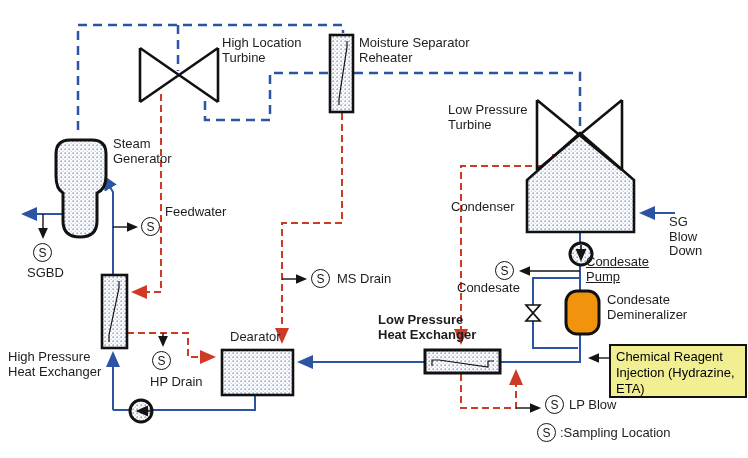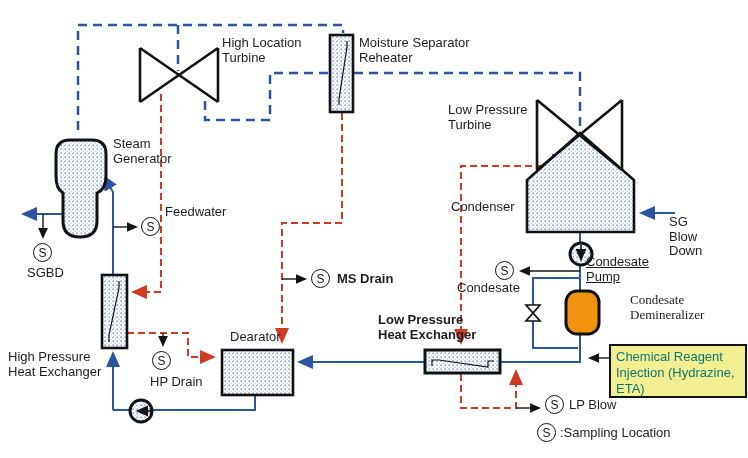--- a/index.html
+++ b/index.html
@@ -4,21 +4,21 @@
 <style>
   html,body{margin:0;padding:0;background:#fff;}
   .stage{position:relative;width:748px;height:458px;background:#fff;overflow:hidden;
          font-family:"Liberation Sans",sans-serif;}
   .stage svg{position:absolute;left:0;top:0;}
   .lbl{position:absolute;font-size:13px;line-height:1.12;color:#1d1d1d;white-space:normal;}
   .nowrap{white-space:nowrap;}
   .s-circle{position:absolute;width:19px;height:19px;border:1.7px solid #141414;border-radius:50%;
             background:#fff;display:flex;align-items:center;justify-content:center;
             font-size:12px;color:#141414;box-sizing:border-box;}
-  .chem-text{position:absolute;font-size:13px;line-height:1.22;color:#0f766e;}
+  .chem-text{position:absolute;font-size:13px;line-height:1.22;color:#000000;}
 </style>
 </head>
 <body>
 
 <div class="stage">
 
 <svg width="748" height="458" viewBox="0 0 748 458">
   <defs>
     <pattern id="dots" width="4" height="4" patternUnits="userSpaceOnUse">
       <rect width="4" height="4" fill="#ffffff"></rect>
@@ -107,40 +107,40 @@
   <rect x="610" y="345" width="136" height="52" fill="#F2EF93" stroke="#111" stroke-width="2"></rect>
 </svg>
 
   <div class="lbl" style="left:113px;top:137px;width:72px;">Steam Generator</div>
   <div class="lbl" style="left:222px;top:36px;width:98px;">High Location Turbine</div>
   <div class="lbl" style="left:359px;top:36px;width:135px;">Moisture Separator Reheater</div>
   <div class="lbl" style="left:448px;top:103px;width:92px;">Low Pressure Turbine</div>
   <div class="lbl nowrap" style="left:451px;top:200px;">Condenser</div>
   <div class="lbl" style="left:645px;top:215px;width:42px;margin-left:24px;">SG Blow Down</div>
   <div class="lbl" style="left:586px;top:255px;width:76px;text-decoration:underline;">Condesate Pump</div>
-  <div class="lbl" style="left:630px;top:293px;width:106px;font-family:Liberation Serif, serif;">Condesate Demineralizer</div>
+  <div class="lbl" style="left:607px;top:293px;width:106px;">Condesate Demineralizer</div>
   <div class="chem-text" style="left:616px;top:349px;width:126px;">Chemical Reagent Injection (Hydrazine, ETA)</div>
   <div class="lbl" style="left:378px;top:313px;width:108px;font-weight:bold;">Low Pressure Heat Exchanger</div>
   <div class="lbl" style="left:8px;top:350px;width:108px;">High Pressure Heat Exchanger</div>
   <div class="lbl nowrap" style="left:230px;top:330px;">Dearator</div>
 
   <div class="s-circle" style="left:33px;top:243px;">
       <span>S</span>
     </div>
   <div class="lbl nowrap" style="left:27px;top:266px;">SGBD</div>
 
   <div class="s-circle" style="left:141px;top:217px;">
       <span>S</span>
     </div>
   <div class="lbl nowrap" style="left:165px;top:205px;">Feedwater</div>
 
   <div class="s-circle" style="left:311px;top:269px;">
       <span>S</span>
     </div>
-  <div class="lbl nowrap" style="left:337px;top:272px;font-weight:bold;">MS Drain</div>
+  <div class="lbl nowrap" style="left:337px;top:272px;">MS Drain</div>
 
   <div class="s-circle" style="left:152px;top:351px;">
       <span>S</span>
     </div>
   <div class="lbl nowrap" style="left:150px;top:375px;">HP Drain</div>
 
   <div class="s-circle" style="left:495px;top:261px;">
       <span>S</span>
     </div>
   <div class="lbl nowrap" style="left:457px;top:281px;">Condesate</div>

